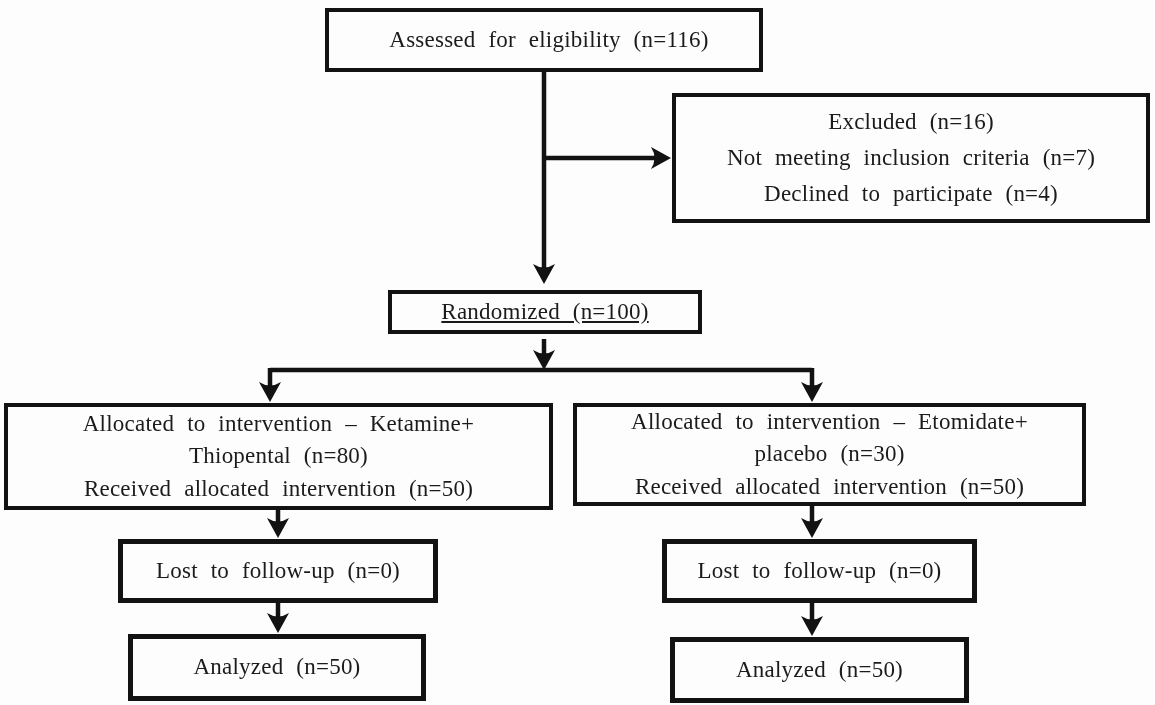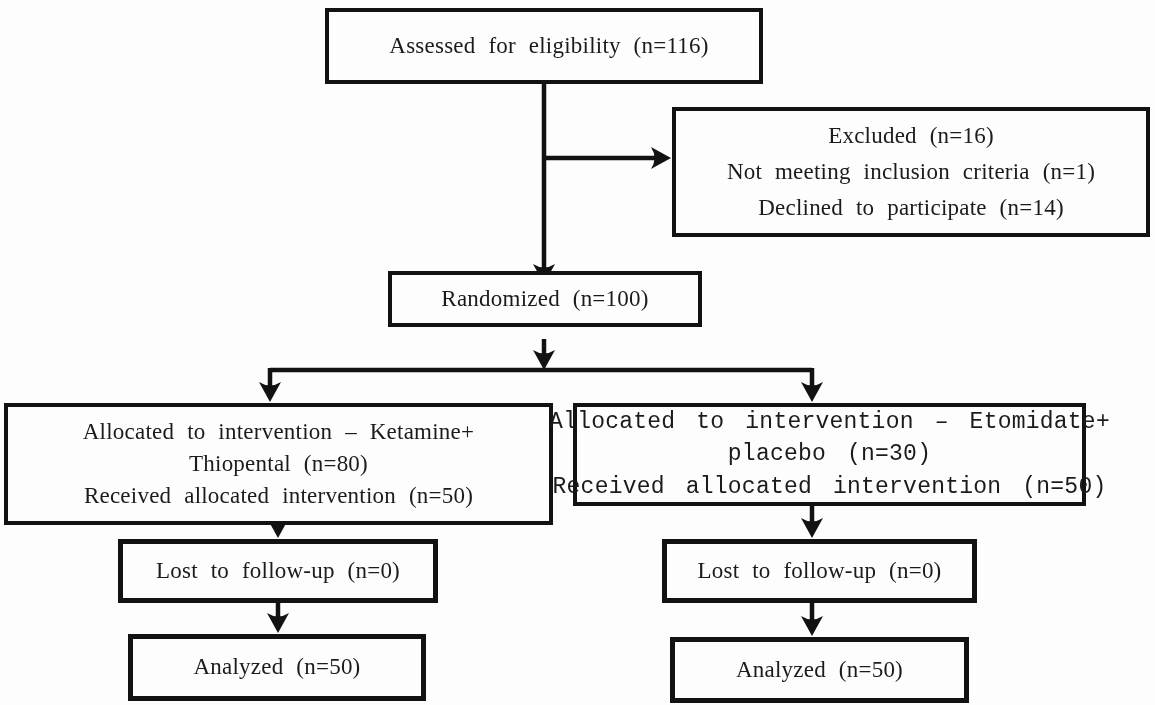--- a/index.html
+++ b/index.html
@@ -45,25 +45,25 @@
     text-align:center;
     font-size:23px;
     word-spacing:0.30em;
     letter-spacing:0.01em;
     line-height:1.48;
     box-sizing:border-box;
   }
   .node .line{white-space:nowrap;}
   .thick{border-width:5px;}
 
-  .assessed  {left:325px; top:8px;   width:438px; height:76px;padding-left:10px;}
-  .excluded  {left:672px; top:93px;  width:478px; height:130px; line-height:1.56;margin-top:14px;}
-  .randomized{left:388px; top:271px; width:314px; height:56px;}
-  .alloc-left {left:4px;   top:403px; width:549px; height:122px; line-height:1.40;}
-  .alloc-right{left:573px; top:403px; width:513px; height:103px; line-height:1.40;font-family:Liberation Mono, monospace;}
+  .assessed  {left:325px; top:8px;   width:438px; height:64px;padding-left:10px;}
+  .excluded  {left:672px; top:93px;  width:478px; height:130px; line-height:1.56;}
+  .randomized{left:388px; top:290px; width:314px; height:44px;text-decoration:underline;}
+  .alloc-left {left:4px;   top:403px; width:549px; height:107px; line-height:1.40;}
+  .alloc-right{left:573px; top:403px; width:513px; height:103px; line-height:1.40;}
   .lost-left {left:118px; top:539px; width:320px; height:64px;}
   .lost-right{left:662px; top:539px; width:315px; height:64px;}
   .analyzed-left {left:128px; top:634px; width:298px; height:67px;}
   .analyzed-right{left:670px; top:637px; width:299px; height:66px;}
 </style>
 </head>
 <body>
 
 <div class="canvas">
 
@@ -98,22 +98,22 @@
     <path class="arrow-line" d="M812 603 L812 622"></path>
     <path class="arrow-head" d="M812 636 L801 616 Q812 623 823 616 Z"></path>
   </svg>
 
   <div class="node assessed">
     <div class="line">Assessed for eligibility (n=116)</div>
   </div>
 
   <div class="node excluded">
     <div class="line">Excluded (n=16)</div>
-    <div class="line">Not meeting inclusion criteria (n=1)</div>
-    <div class="line">Declined to participate (n=14)</div>
+    <div class="line">Not meeting inclusion criteria (n=7)</div>
+    <div class="line">Declined to participate (n=4)</div>
   </div>
 
   <div class="node randomized">
     <div class="line">Randomized (n=100)</div>
   </div>
 
   <div class="node alloc-left">
     <div class="line">Allocated to intervention – Ketamine+</div>
     <div class="line">Thiopental (n=80)</div>
     <div class="line">Received allocated intervention (n=50)</div>

